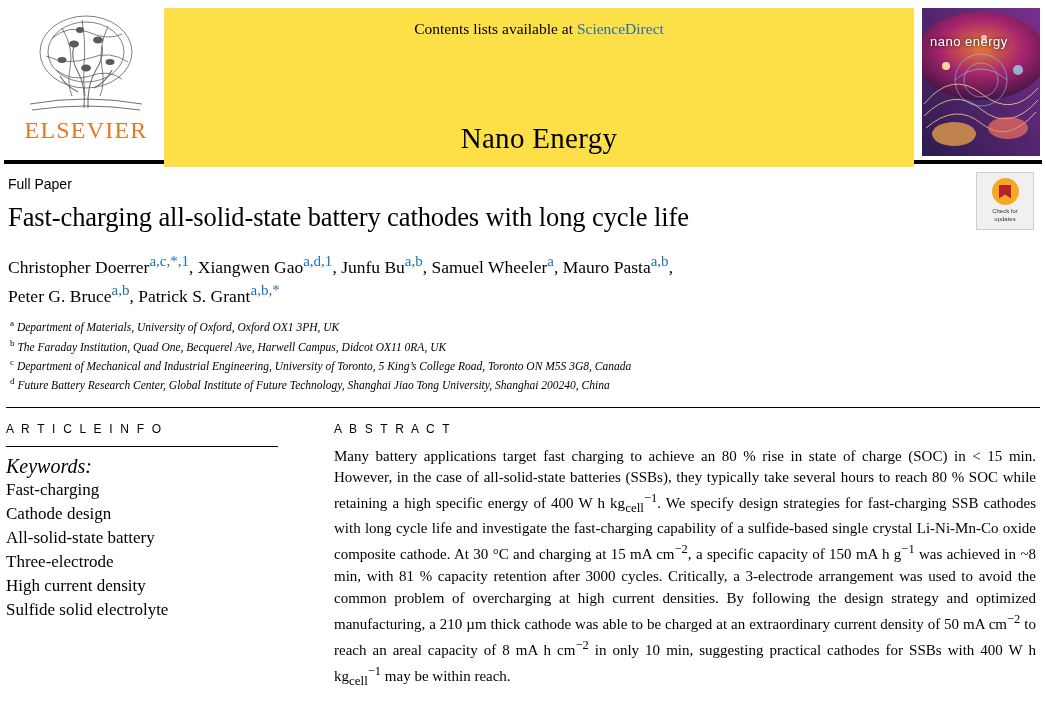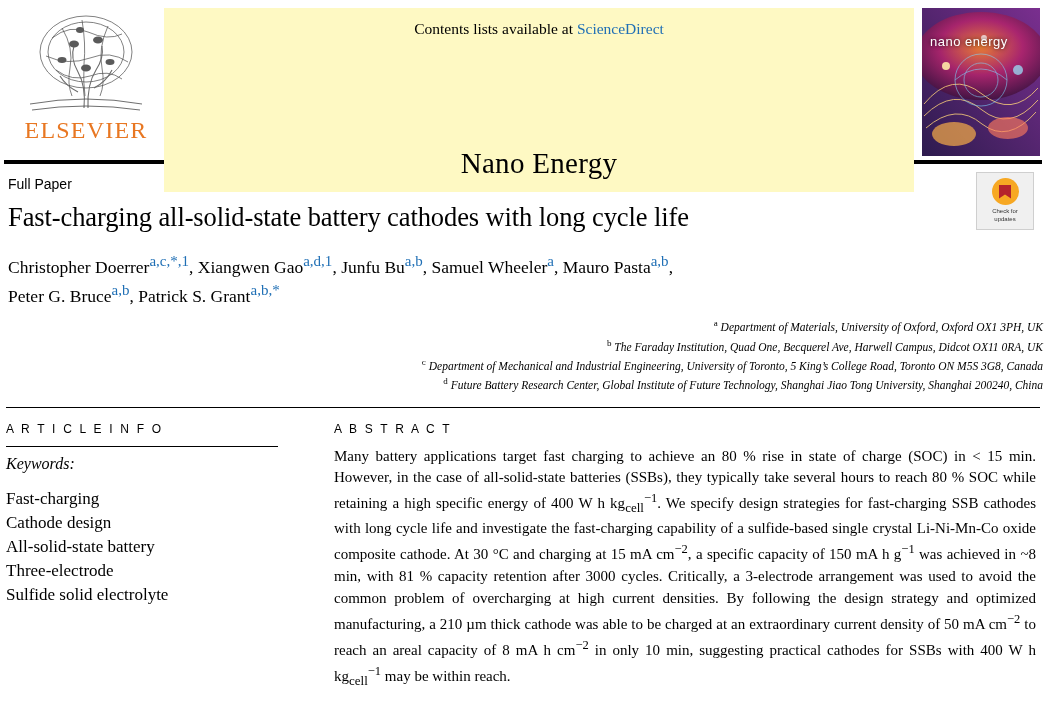--- a/index.html
+++ b/index.html
@@ -47,27 +47,27 @@
   .elsevier-word {
     font-family: "Liberation Serif", serif;
     font-size: 24px;
     letter-spacing: 1.2px;
     color: #E87722;
     font-weight: 400;
     margin-top: 1px;
   }
   .journal-band {
     flex: 1;
-    background: #fef9c3;
+    background: #fde047;
     margin: 0 8px 0 8px;
     display: flex;
     flex-direction: column;
     justify-content: space-between;
     padding: 12px 0 12px 0;
-    height: 184px;
+    height: 159px;
     box-sizing: border-box;
   }
   .contents-line {
     text-align: center;
     font-size: 15.5px;
   }
   .contents-line a, .homepage-line a {
     color: #1f6fb5;
     text-decoration: none;
   }
@@ -131,22 +131,21 @@
     max-width: 900px;
   }
   .authors sup {
     font-size: 15px;
     color: #1f6fb5;
   }
   .affils {
     font-size: 11.5px;
     font-style: italic;
     line-height: 1.52;
-    margin: 6px 0 0 12px;
-    text-align: right;
+    margin: 6px 0 0 4px;
   }
   .affils .mark {
     font-style: normal;
     font-size: 9px;
     vertical-align: super;
   }
 
   .crossmark {
     position: absolute;
     right: 12px;
@@ -211,23 +210,23 @@
     letter-spacing: 2.2px;
     margin-bottom: 10px;
   }
   .info-rule {
     height: 1px;
     background: #000;
     width: 272px;
     margin: 6px 0 8px 0;
   }
   .kw-title {
-    font-size: 16px;
+    font-size: 20px;
     font-style: italic;
-    margin-bottom: 14px;
+    margin-bottom: 0;
   }
   .kw-list {
     font-size: 17px;
     line-height: 1.42;
   }
   .abstract-text {
     font-size: 15px;
     line-height: 1.46;
     text-align: justify;
     max-width: 702px;
@@ -358,20 +357,21 @@
 
     <div class="col-info">
       <div class="sec-head">A R T I C L E  I N F O</div>
       <div class="info-rule"></div>
       <div class="kw-title">Keywords:</div>
       <div class="kw-list">
         <div>Fast-charging</div>
         <div>Cathode design</div>
         <div>All-solid-state battery</div>
         <div>Three-electrode</div>
+        <div>High current density</div>
         <div>Sulfide solid electrolyte</div>
       </div>
     </div>
 
     <div class="col-abs">
       <div class="sec-head">A B S T R A C T</div>
       <div class="abstract-text"><span>Many battery applications target fast charging to achieve an 80 % rise in state of charge (SOC) in &lt; 15 min. However, in the case of all-solid-state batteries (SSBs), they typically take several hours to reach 80 % SOC while retaining a high specific energy of 400 W h kg</span><span class="nowrap"><sub>cell</sub><sup>−1</sup></span><span>. We specify design strategies for fast-charging SSB cathodes with long cycle life and investigate the fast-charging capability of a sulfide-based single crystal Li-Ni-Mn-Co oxide composite cathode. At 30 °C and charging at 15 mA cm</span><sup>−2</sup><span>, a specific capacity of 150 mA h g</span><sup>−1</sup><span> was achieved in ~8 min, with 81 % capacity retention after 3000 cycles. Critically, a 3-electrode arrangement was used to avoid the common problem of overcharging at high current densities. By following the design strategy and optimized manufacturing, a 210 µm thick cathode was able to be charged at an extraordinary current density of 50 mA cm</span><sup>−2</sup><span> to reach an areal capacity of 8 mA h cm</span><sup>−2</sup><span> in only 10 min, suggesting practical cathodes for SSBs with 400 W h kg</span><span class="nowrap"><sub>cell</sub><sup>−1</sup></span><span> may be within reach.</span></div>
     </div>
   </div>
 

